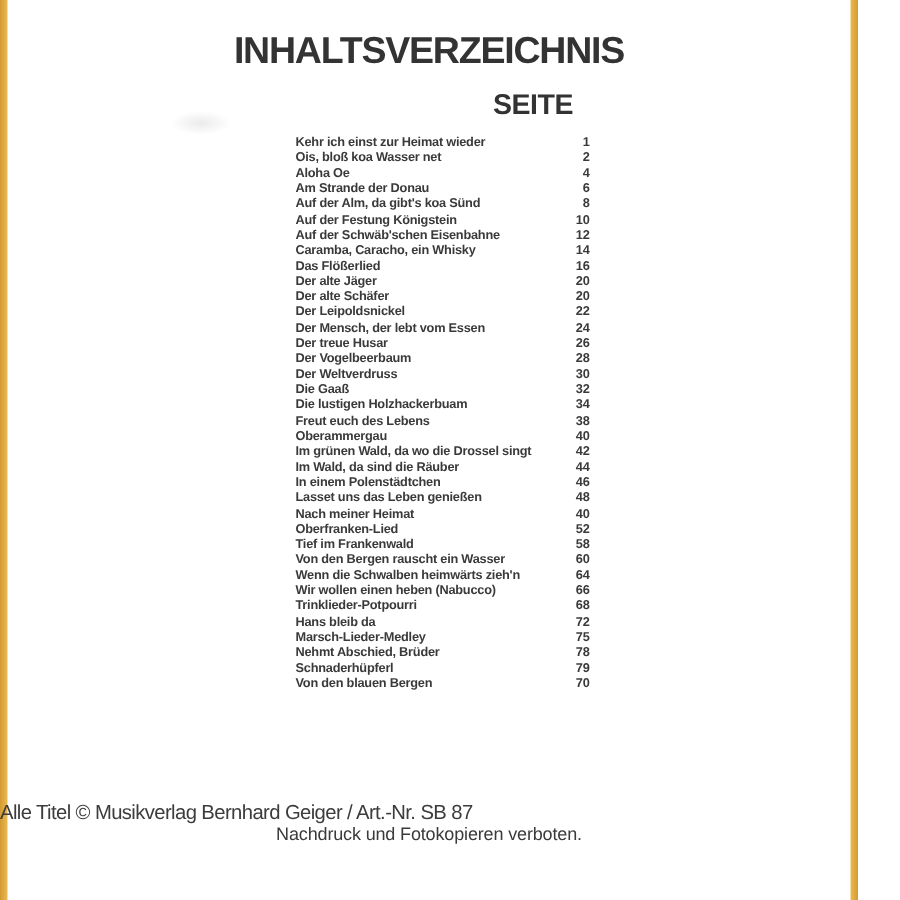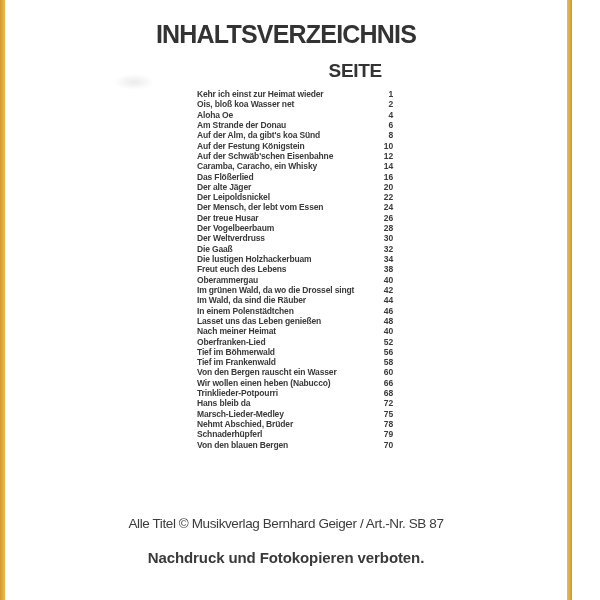--- a/index.html
+++ b/index.html
@@ -68,37 +68,37 @@
     line-height: 10.32px;
     font-size: 8.5px;
     font-weight: bold;
     letter-spacing: -0.15px;
     white-space: nowrap;
   }
   .song { overflow: visible; }
   .pgnum { margin-left: 8px; text-align: right; }
   .footer1 {
     position: absolute;
-    top: 516px;
+    top: 534px;
     left: 0;
     width: 100%;
-    text-align: center;
+    text-align: left;
     font-size: 13.5px;
     font-weight: normal;
     letter-spacing: -0.4px;
     color: #3c3c3c;
   }
   .footer2 {
     position: absolute;
     top: 549px;
     left: 0;
     width: 100%;
     text-align: center;
-    font-size: 15px;
-    font-weight: bold;
+    font-size: 12px;
+    font-weight: normal;
     letter-spacing: -0.1px;
     color: #3a3a3a;
   }
 </style>
 </head>
 <body>
 
 <div class="page">
   <div class="edge-bar left"></div>
   <div class="edge-bar right"></div>
@@ -142,20 +142,24 @@
   </div>
       <div class="row">
     <span class="song">Das Flößerlied</span>
     <span class="pgnum">16</span>
   </div>
       <div class="row">
     <span class="song">Der alte Jäger</span>
     <span class="pgnum">20</span>
   </div>
       <div class="row">
+    <span class="song">Der alte Schäfer</span>
+    <span class="pgnum">20</span>
+  </div>
+      <div class="row">
     <span class="song">Der Leipoldsnickel</span>
     <span class="pgnum">22</span>
   </div>
       <div class="row">
     <span class="song">Der Mensch, der lebt vom Essen</span>
     <span class="pgnum">24</span>
   </div>
       <div class="row">
     <span class="song">Der treue Husar</span>
     <span class="pgnum">26</span>
@@ -202,30 +206,30 @@
   </div>
       <div class="row">
     <span class="song">Nach meiner Heimat</span>
     <span class="pgnum">40</span>
   </div>
       <div class="row">
     <span class="song">Oberfranken-Lied</span>
     <span class="pgnum">52</span>
   </div>
       <div class="row">
-    <span class="song">Tief im Böhmerwald</span>
-    <span class="pgnum">56</span>
-  </div>
-      <div class="row">
     <span class="song">Tief im Frankenwald</span>
     <span class="pgnum">58</span>
   </div>
       <div class="row">
     <span class="song">Von den Bergen rauscht ein Wasser</span>
     <span class="pgnum">60</span>
+  </div>
+      <div class="row">
+    <span class="song">Wenn die Schwalben heimwärts zieh'n</span>
+    <span class="pgnum">64</span>
   </div>
       <div class="row">
     <span class="song">Wir wollen einen heben (Nabucco)</span>
     <span class="pgnum">66</span>
   </div>
       <div class="row">
     <span class="song">Trinklieder-Potpourri</span>
     <span class="pgnum">68</span>
   </div>
       <div class="row">

